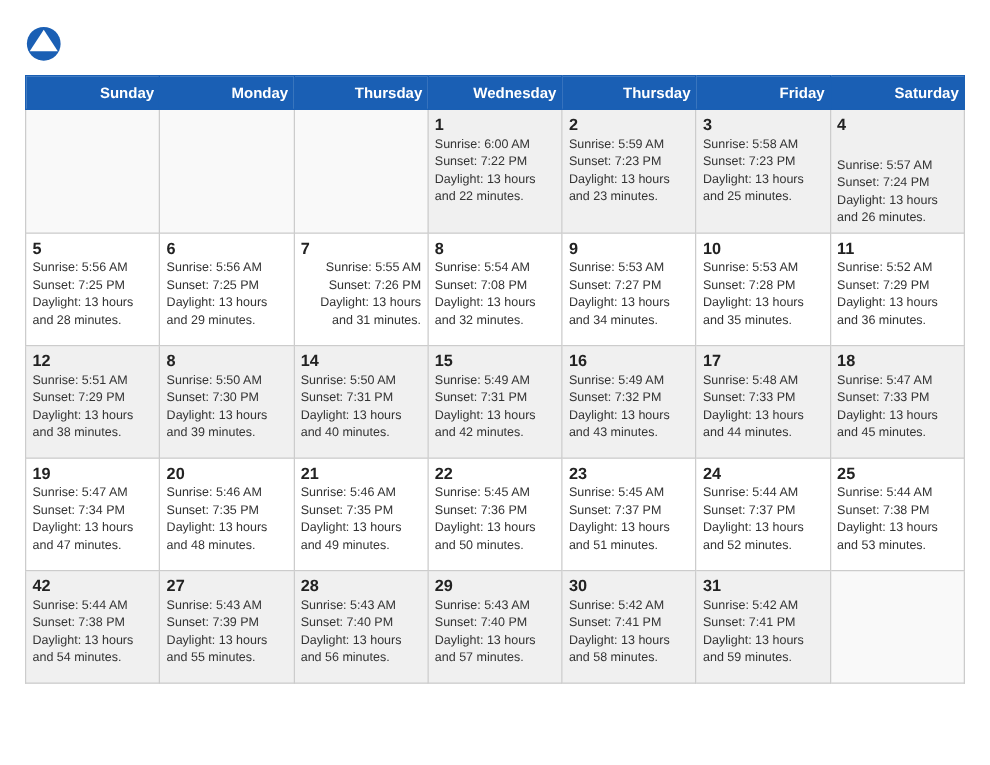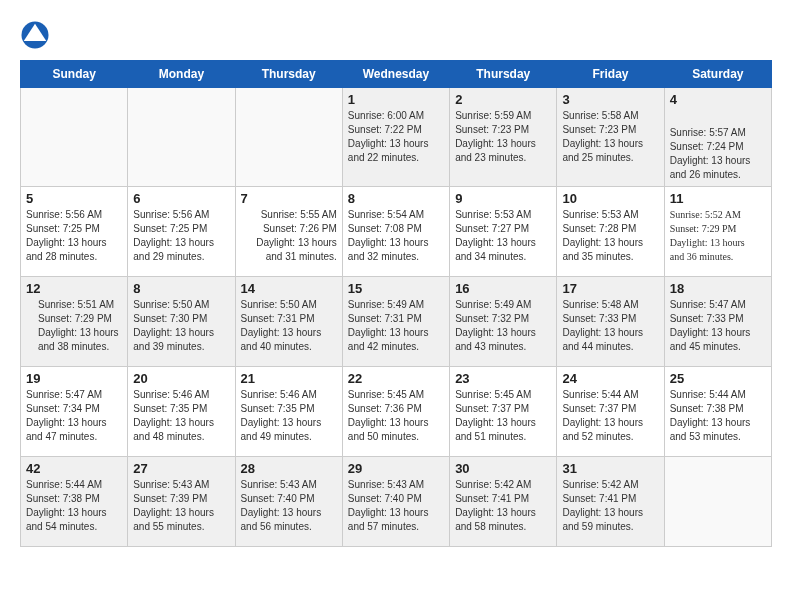--- a/index.html
+++ b/index.html
@@ -56,21 +56,21 @@
       width: 100%;
       border-collapse: collapse;
       table-layout: fixed;
     }
     .calendar th {
       background-color: #1a5fb4;
       color: white;
       padding: 6px 4px;
       font-size: 12px;
       font-weight: bold;
-      text-align: center;
+      text-align: right;
       border: 1px solid #1a5fb4;
     }
     .calendar td {
       border: 1px solid #ccc;
       vertical-align: top;
       padding: 4px 5px;
       height: 90px;
       font-size: 10.5px;
       color: #333;
       background: #fff;
@@ -198,30 +198,30 @@
         </td>
         <td>
           <span class="day-num">10</span>
           <div class="day-info" style="white-space: pre-line;">Sunrise: 5:53 AM
 Sunset: 7:28 PM
 Daylight: 13 hours
 and 35 minutes.</div>
         </td>
         <td>
           <span class="day-num">11</span>
-          <div class="day-info" style="white-space: pre-line; font-family: Liberation Serif, serif;">Sunrise: 5:52 AM
+          <div class="day-info" style="white-space: pre-line;">Sunrise: 5:52 AM
 Sunset: 7:29 PM
 Daylight: 13 hours
 and 36 minutes.</div>
         </td>
       </tr>
       <tr>
         <td class="shaded">
           <span class="day-num">12</span>
-          <div class="day-info" style="white-space: pre-line; margin-left: 12px;">Sunrise: 5:51 AM
+          <div class="day-info" style="white-space: pre-line;">Sunrise: 5:51 AM
 Sunset: 7:29 PM
 Daylight: 13 hours
 and 38 minutes.</div>
         </td>
         <td class="shaded">
           <span class="day-num">8</span>
           <div class="day-info" style="white-space: pre-line;">Sunrise: 5:50 AM
 Sunset: 7:30 PM
 Daylight: 13 hours
 and 39 minutes.</div>

